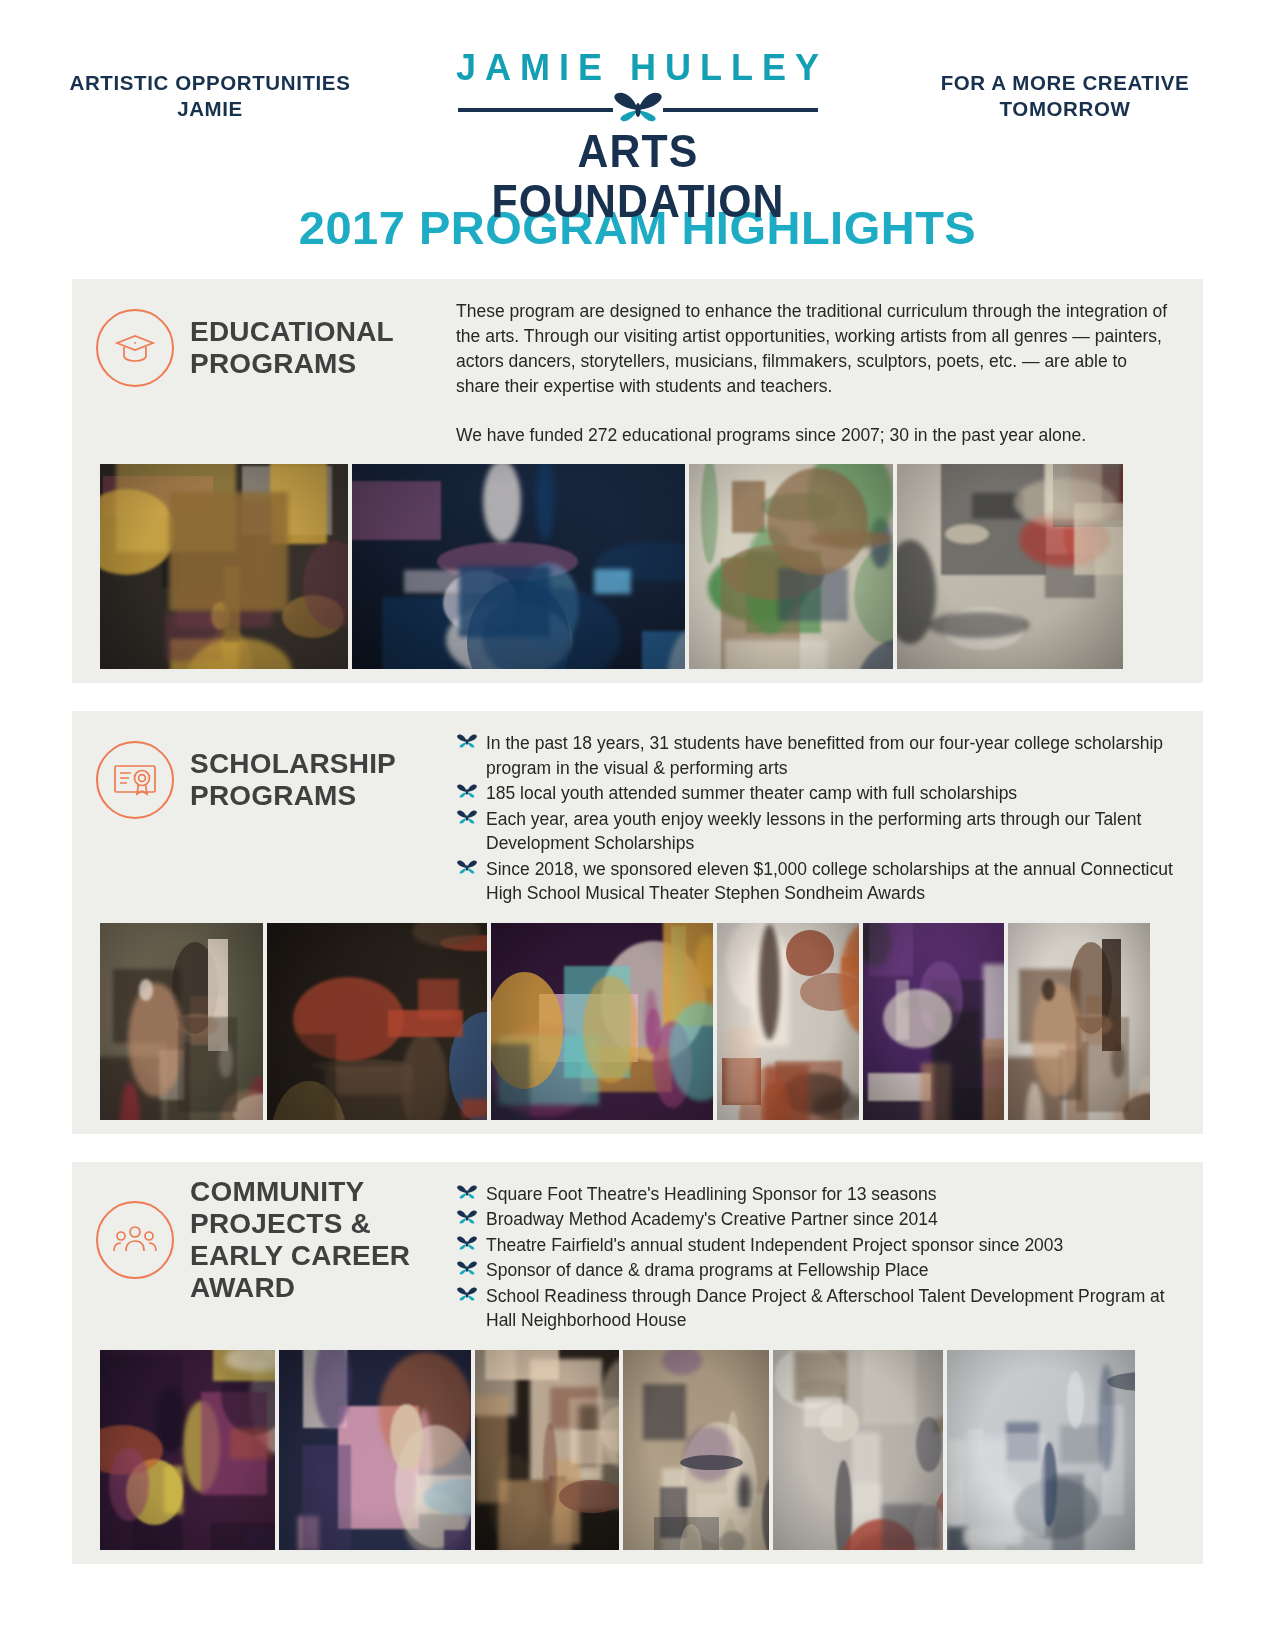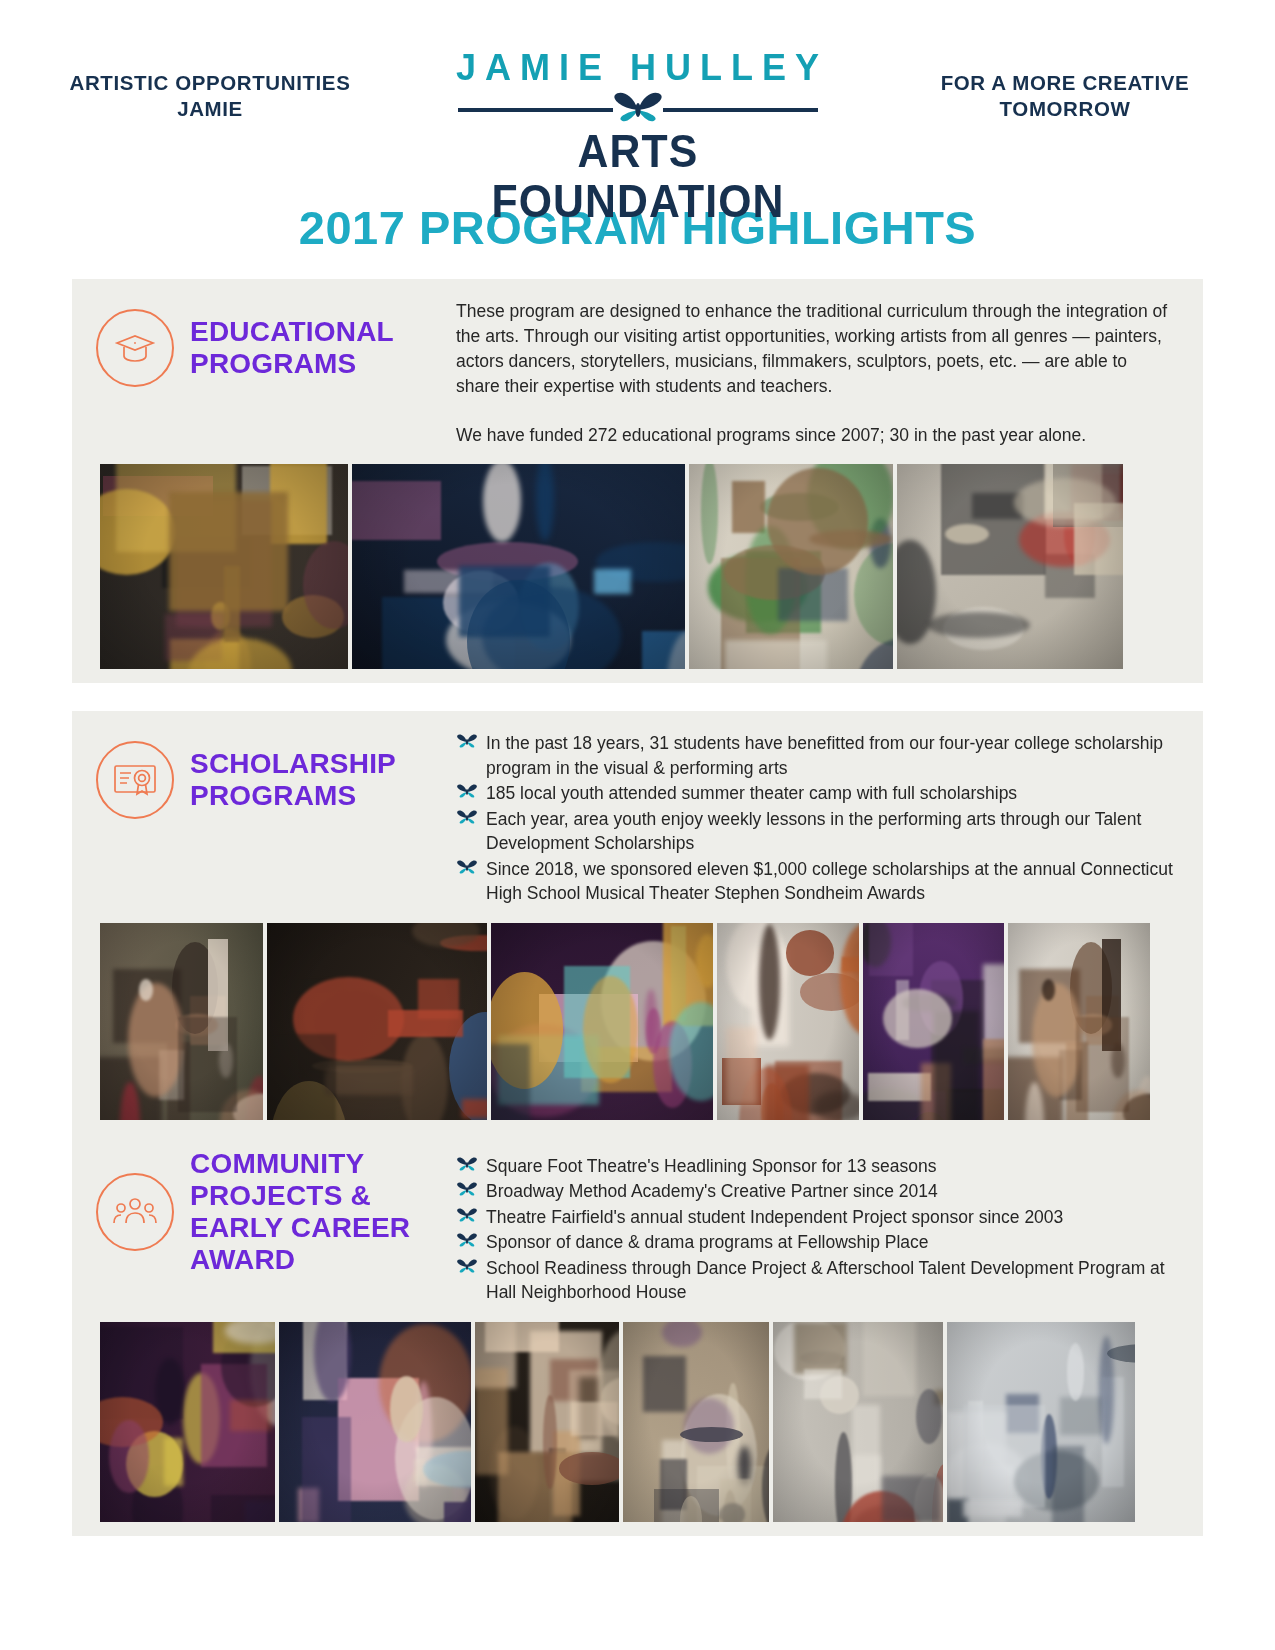--- a/index.html
+++ b/index.html
@@ -89,21 +89,21 @@
   }
 
   
   .panel {
     background: #eeeeea;
     margin: 0 72px;
     padding: 14px 0 14px 0;
   }
   .panel.edu   { margin-top: 24px; }
   .panel.sch   { margin-top: 28px; }
-  .panel.com   { }
+  .panel.com   { margin-top: 28px; }
 
   .panel-top {
     display: flex;
     align-items: flex-start;
     padding: 0 28px 0 24px;
   }
   .panel-head {
     display: flex;
     align-items: center;
     flex: 0 0 360px;
@@ -117,21 +117,21 @@
     display: flex;
     align-items: center;
     justify-content: center;
     margin-right: 16px;
   }
   .head-title {
     font-family: "Liberation Sans", sans-serif;
     font-weight: bold;
     font-size: 28px;
     line-height: 32px;
-    color: #6d28d9;
+    color: #404040;
     letter-spacing: 0.2px;
   }
   .panel-body {
     flex: 1 1 auto;
     padding-top: 6px;
   }
   .body-para {
     font-family: "Liberation Sans", sans-serif;
     font-size: 17.5px;
     line-height: 25px;

